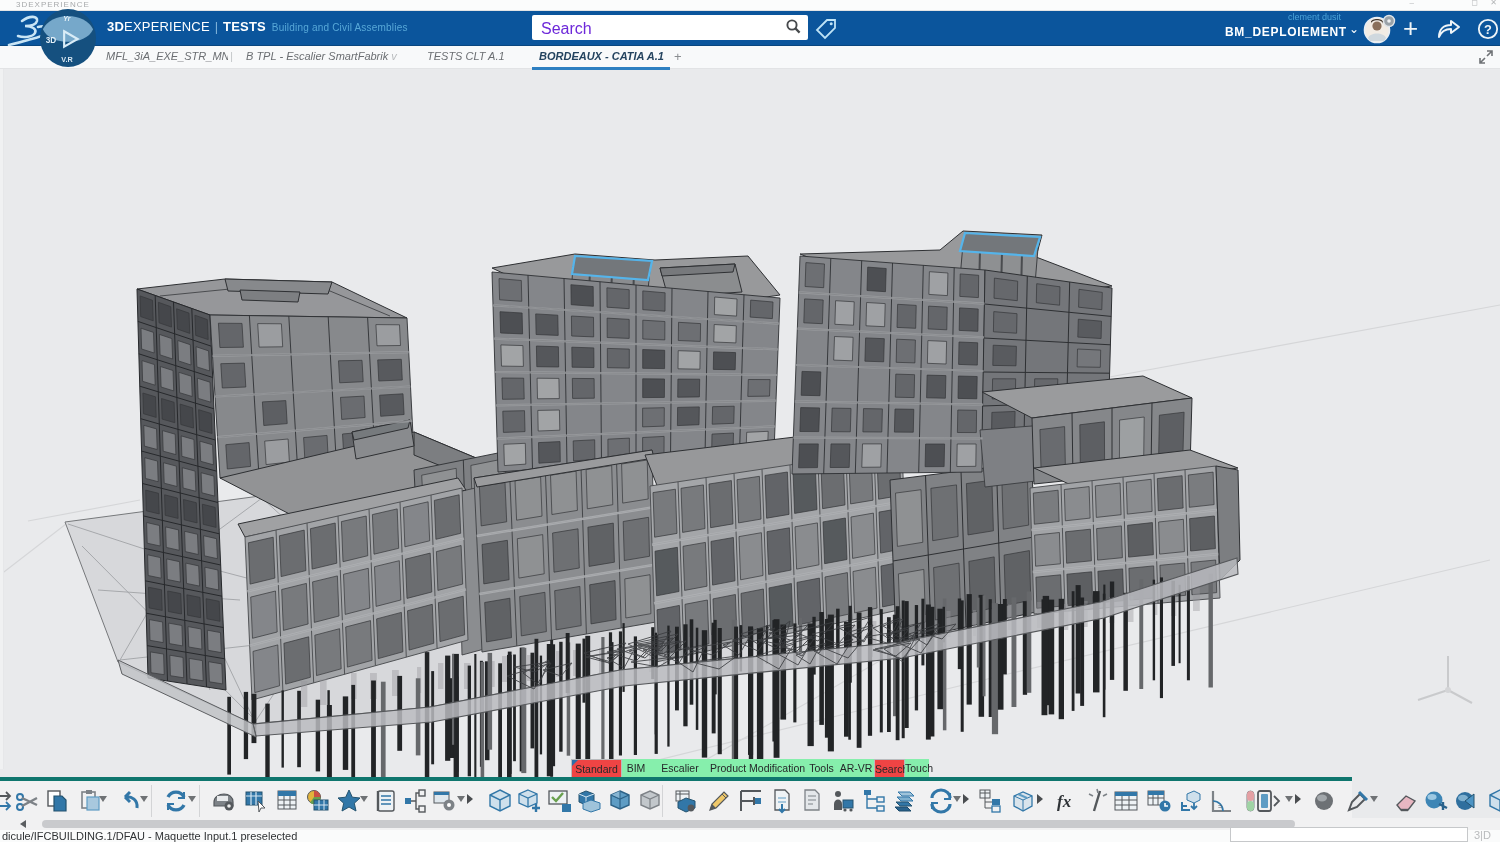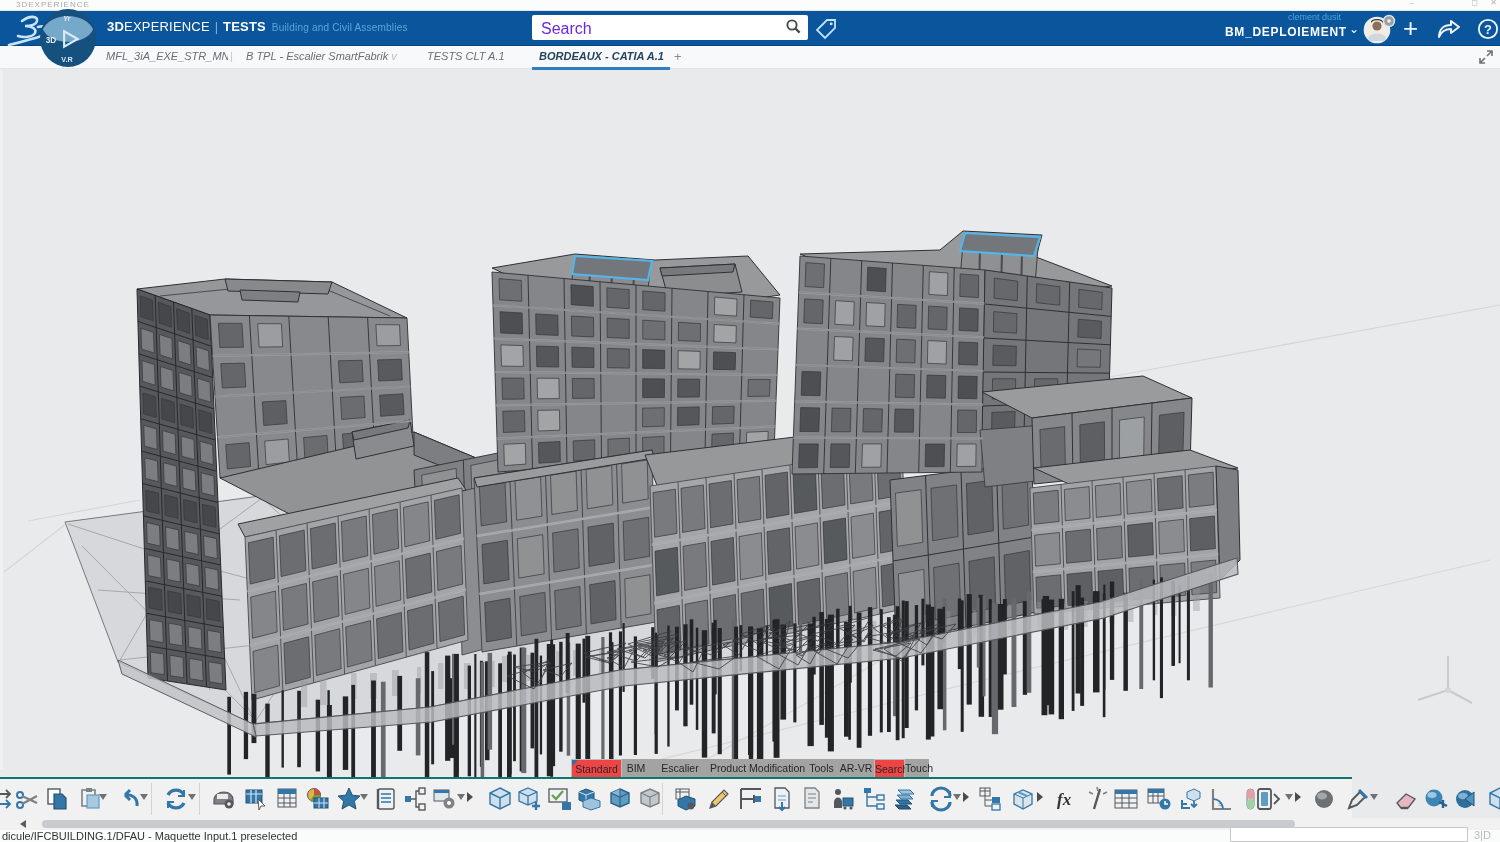--- a/index.html
+++ b/index.html
@@ -17,24 +17,24 @@
 .plus{position:absolute;left:1403px;top:2px;font-size:26px;color:#eef4f8;font-weight:300}
 .tabrow{position:absolute;left:0;top:46px;width:1500px;height:23px;background:#f8f9fa;border-bottom:1px solid #e2e3e5;z-index:19}
 .vtab,.vtaba,.vtabp,.vtabd{position:absolute;top:4px;font-size:11px;font-style:italic;color:#6b6e72;white-space:nowrap}
 .vtabd{color:#c3c5c7}
 .vtaba{color:#24435f;font-weight:bold}
 .vtabp{font-style:normal;color:#8a8d90;font-size:13px;top:3px}
 .underl{position:absolute;left:532px;top:21px;width:138px;height:2.5px;background:#2d7fc1}
 .viewport{position:absolute;left:0;top:69px;width:1500px;height:773px;z-index:1}
 .leftpanel{position:absolute;left:0;top:69px;width:4px;height:700px;background:#f0f1f2;border-right:1px solid #e6e7e9;z-index:2}
 .btabs{position:absolute;left:571px;top:759px;height:18px;z-index:10;font-size:10.5px}
-.btab{position:absolute;top:0;height:18px;background:#a3a3a3;color:#26282a;text-align:center;line-height:18px;white-space:nowrap}
+.btab{position:absolute;top:0;height:18px;background:#86efac;color:#26282a;text-align:center;line-height:18px;white-space:nowrap}
 .btab.sel{background:#ef4444;border:1px solid #b9bbbd;border-bottom:none}
 .bluecorner{position:absolute;left:0;top:0;width:0;height:0;border-left:6px solid #2d6fa8;border-bottom:6px solid transparent}
-.toolbar{position:absolute;left:0;top:777px;width:1352px;height:41px;background:#f1f1f2;border-top:2px solid #0f766e;z-index:9}
+.toolbar{position:absolute;left:0;top:777px;width:1352px;height:41px;background:#f1f1f2;border-top:4px solid #0f766e;z-index:9}
 .ticon{position:absolute;top:7px;width:26px;height:26px}
 .tdot{position:absolute;top:15px}
 .tarr{position:absolute;top:13px}
 .tsepb{position:absolute;top:4px;width:1px;height:32px;background:#d3d4d6}
 .scrollstrip{position:absolute;left:0;top:818px;width:1500px;height:12px;background:#f1f1f2;z-index:9}
 .scarr{position:absolute;left:20px;top:2px}
 .sthumb{position:absolute;left:42px;top:2px;width:1253px;height:8px;background:#c9cacd;border-radius:4px}
 .statusbar{position:absolute;left:0;top:830px;width:1500px;height:12px;background:#fafbfb;font-size:11px;color:#2f3234;padding-left:2px;z-index:9;line-height:12px}
 .cmdbox{position:absolute;left:1230px;top:827px;width:238px;height:15px;background:#fff;border:1px solid #c6c8ca;z-index:11}
 .cmdhint{position:absolute;left:1474px;top:829px;font-size:11px;color:#b9bbbd;z-index:11}

